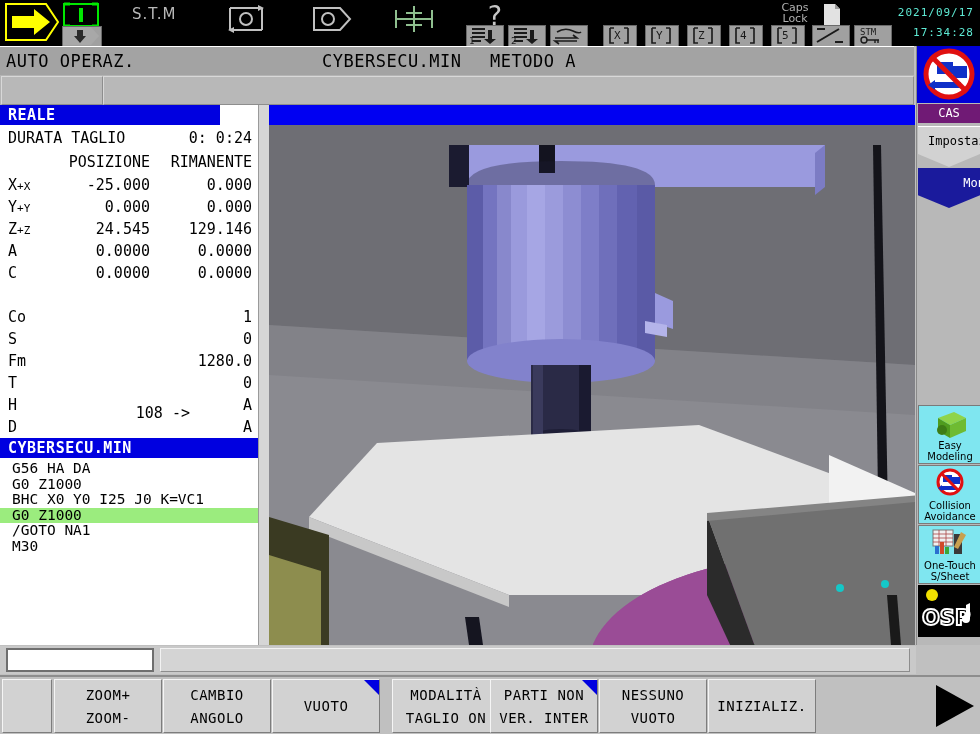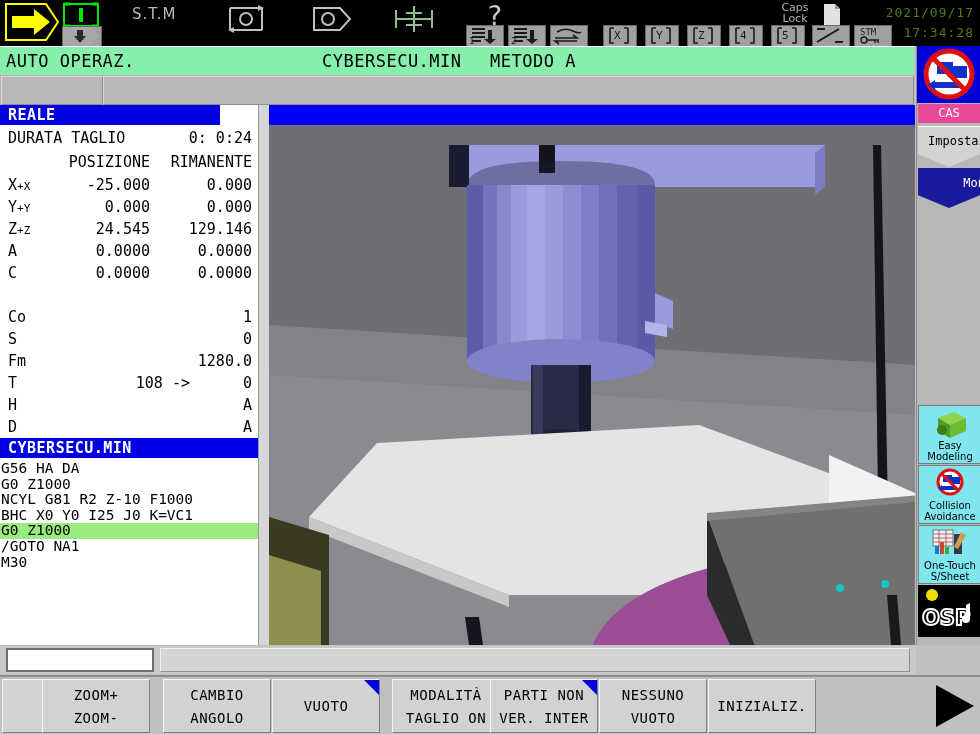--- a/index.html
+++ b/index.html
@@ -9,64 +9,64 @@
 
   
   .topbar{position:absolute;left:0;top:0;width:980px;height:46px;background:#000;}
   .tb-item{position:absolute;}
   .tb-txt{color:#b8b8b8;font-size:15px;letter-spacing:1px;
           font-family:"DejaVu Sans","Liberation Sans",sans-serif;}
   .icon-box{background:#a0a0a0;border:1px solid #6a6a6a;}
   .caps{position:absolute;left:772px;top:2px;width:46px;color:#b0b0b0;
         font-size:11px;line-height:11px;text-align:center;
         font-family:"DejaVu Sans","Liberation Sans",sans-serif;}
-  .clock{position:absolute;right:6px;top:3px;text-align:right;color:#4d7c0f;
-         font-size:13px;line-height:20px;letter-spacing:1px;}
+  .clock{position:absolute;right:6px;top:3px;text-align:right;color:#5eead4;
+         font-size:11px;line-height:20px;letter-spacing:1px;}
 
   
   .titlebar{position:absolute;left:0;top:46px;width:914px;height:28px;
-            background:#86efac;border-top:1px solid #fff;border-bottom:1px solid #8d8d8d;}
+            background:#a3a3a3;border-top:1px solid #fff;border-bottom:1px solid #8d8d8d;}
   .titlebar .t{position:absolute;top:4px;color:#000;font-size:17px;letter-spacing:.5px;}
   .subbar{position:absolute;left:0;top:75px;width:914px;height:30px;background:#b4b4b4;
           border-bottom:2px solid #8a8a8a;}
   .subbar .cell{position:absolute;top:1px;height:27px;background:#b8b8b8;
                 border:1px solid #d8d8d8;border-right-color:#8d8d8d;border-bottom-color:#8d8d8d;}
 
   
   .leftpanel{position:absolute;left:0;top:105px;width:258px;height:540px;background:#fff;
              border-right:1px solid #9a9a9a;}
   .sec-hdr{position:absolute;left:0;width:268px;height:20px;background:#0000e0;color:#fff;
            font-size:15px;font-weight:bold;line-height:20px;padding-left:8px;
            box-sizing:border-box;letter-spacing:.5px;}
   .row{position:absolute;left:0;width:258px;height:22px;font-size:15px;color:#000;}
   .row .lb{position:absolute;left:8px;top:0;}
   .row .lb .sub{font-size:11px;vertical-align:0px;}
   .row .c1{position:absolute;left:0;width:150px;text-align:right;}
   .row .c2{position:absolute;left:150px;width:102px;text-align:right;}
-  .row .cmid{position:absolute;left:60px;width:130px;text-align:right;}
+  .row .cmid{position:absolute;left:60px;width:130px;text-align:right;margin-top:30px;}
 
   
   .proglist{position:absolute;left:0;width:258px;font-size:14.5px;color:#000;}
-  .gline{height:15.6px;line-height:15.6px;padding-left:1px;white-space:pre;}
+  .gline{height:15.6px;line-height:15.6px;padding-left:12px;white-space:pre;}
   .gline.active{background:#9bec7e;}
 
   .vscroll{position:absolute;left:258px;top:105px;width:10px;height:540px;background:#d6d6d6;
            border-left:1px solid #9a9a9a;border-right:1px solid #9a9a9a;}
 
   
   .viewport{position:absolute;left:269px;top:105px;width:646px;height:540px;
             background:#6e6e73;overflow:hidden;}
   .vp-hdr{position:absolute;left:0;top:0;width:646px;height:20px;background:#0000f2;}
   .vp-scene{position:absolute;left:0;top:20px;width:646px;height:520px;overflow:hidden;}
 
   
   .sidebar{position:absolute;left:916px;top:46px;width:64px;height:599px;background:#b8b8b8;
            border-left:1px solid #8a8a8a;}
   .sb-cas-icon{position:absolute;left:0;top:0;width:64px;height:57px;background:#0000d8;}
-  .sb-cas-lbl{position:absolute;left:1px;top:58px;width:62px;height:19px;background:#ec4899;
+  .sb-cas-lbl{position:absolute;left:1px;top:58px;width:62px;height:19px;background:#701a75;
               color:#fff;font-size:12px;line-height:19px;text-align:center;}
   .sb-tab{position:absolute;left:1px;width:85px;height:40px;text-align:center;font-size:12px;}
   .sb-tab .pent{position:absolute;left:0;top:0;width:62px;height:40px;
                 clip-path:polygon(0 0,100% 0,100% 68%,50% 100%,0 68%);}
   .sb-tab span{position:relative;line-height:30px;}
   .sb-app{position:absolute;left:1px;width:62px;height:57px;background:#7fe6f0;
           border:1px solid #7a7a7a;text-align:center;}
   .sb-app .cap{position:absolute;left:0;bottom:1px;width:62px;color:#000;
                font-size:10px;line-height:10.5px;
                font-family:"DejaVu Sans","Liberation Sans",sans-serif;}
@@ -309,21 +309,20 @@
     </div>
     <div class="row" style="top:313px;">
       <span class="lb">D</span>
       <span class="c2">A</span>
     </div>
 
     <div class="sec-hdr" style="top:333px;width:269px;">CYBERSECU.MIN</div>
     <div class="proglist" id="proglist" style="top:356px;">
         <div class="gline">G56 HA DA</div>
         <div class="gline">G0 Z1000</div>
-        <div class="gline">NCYL G81 R2 Z-10 F1000</div>
         <div class="gline">BHC X0 Y0 I25 J0 K=VC1</div>
         <div class="gline active">G0 Z1000</div>
         <div class="gline">/GOTO NA1</div>
         <div class="gline">M30</div>
       </div>
   </div>
 
   <div class="vscroll"></div>
 
   <div class="viewport">
@@ -491,21 +490,21 @@
     <div class="msgbox"></div>
   </div>
 
   <div class="fkeybar" id="fkeybar">
     <div class="arrowkey" style="left:930px;">
       <svg width="48" height="54" viewBox="0 0 48 54">
           <polygon points="6,6 44,27 6,48" fill="#000"></polygon>
         </svg>
     </div>
   <div class="fkey" style="left: 2px; width: 50px;"></div>
-      <div class="fkey" style="left: 42px; width: 108px;">
+      <div class="fkey" style="left: 54px; width: 108px;">
         <div class="l1">ZOOM+</div>
         <div class="l2">ZOOM-</div>
       </div>
       <div class="fkey" style="left: 163px; width: 108px;">
         <div class="l1">CAMBIO</div>
         <div class="l2">ANGOLO</div>
       </div>
       <div class="fkey" style="left: 272px; width: 108px;">
         <div class="lc">VUOTO</div>
         <div class="corner"></div>

